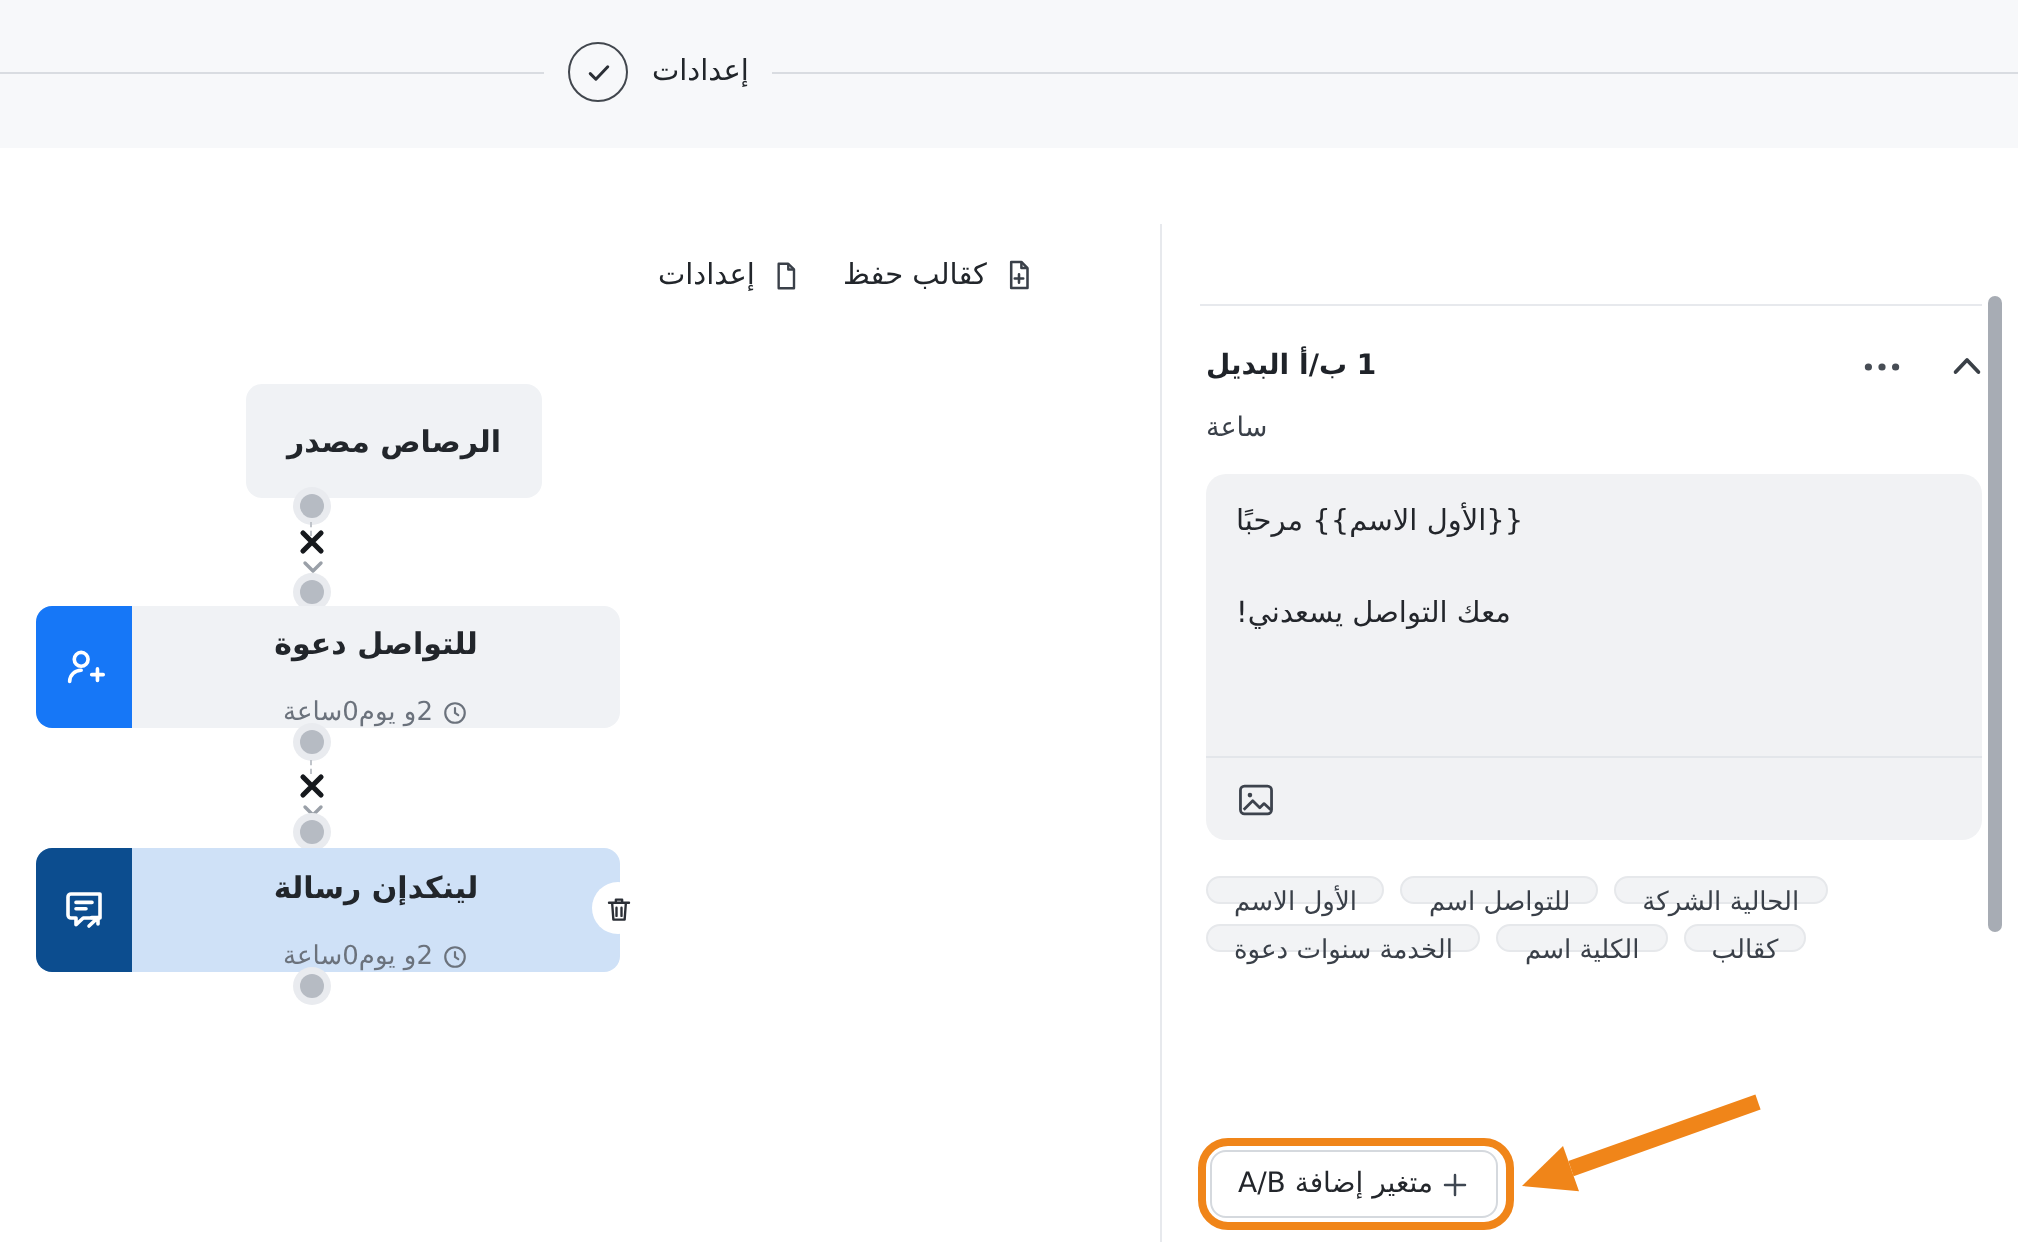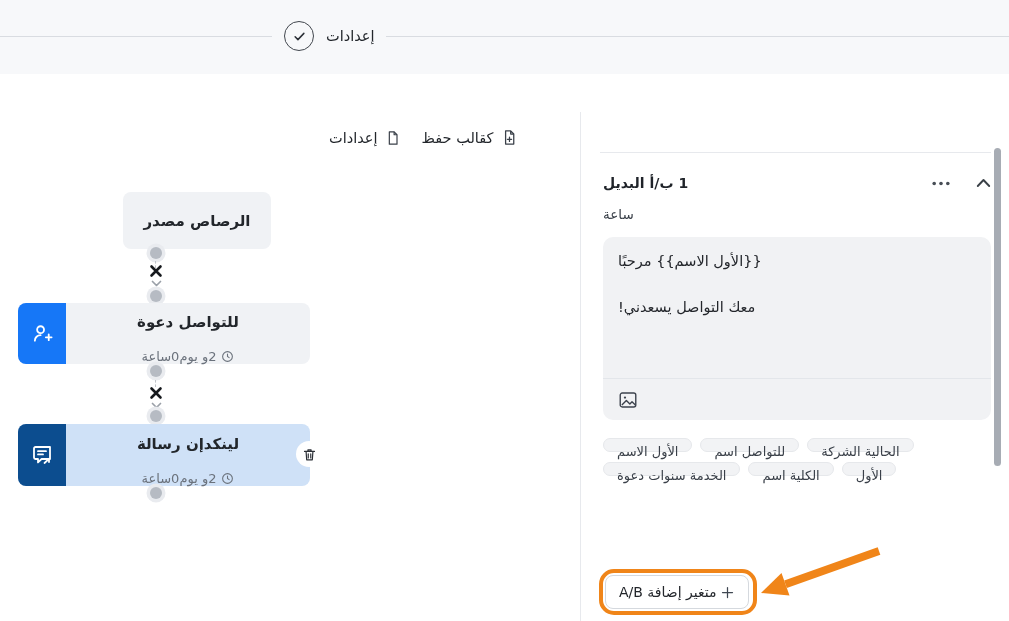--- a/index.html
+++ b/index.html
@@ -229,21 +229,21 @@
     </span>
   </div>
 </div>
 
 <div class="chips">
   <span class="chip">⁨الاسم⁩ ⁨الأول⁩</span>
   <span class="chip">⁨اسم⁩ ⁨للتواصل⁩</span>
   <span class="chip">⁨الشركة⁩ ⁨الحالية⁩</span>
   <span class="chip">⁨دعوة⁩ ⁨سنوات⁩ ⁨الخدمة⁩</span>
   <span class="chip">⁨اسم⁩ ⁨الكلية⁩</span>
-  <span class="chip">⁨الأول⁩</span>
+  <span class="chip">⁨كقالب⁩</span>
 </div>
 
 <div class="ab-ring"></div>
 <div class="ab-btn">
   <span class="ab-label">⁨A⁩⁨/⁩⁨B⁩ ⁨إضافة⁩ ⁨متغير⁩</span>
   <span>
     <svg width="15" height="15" viewBox="0 0 24 24" fill="none" stroke="#3f4752" stroke-width="2" stroke-linecap="round">
         <path d="M12 4v16M4 12h16"></path>
       </svg>
   </span>

